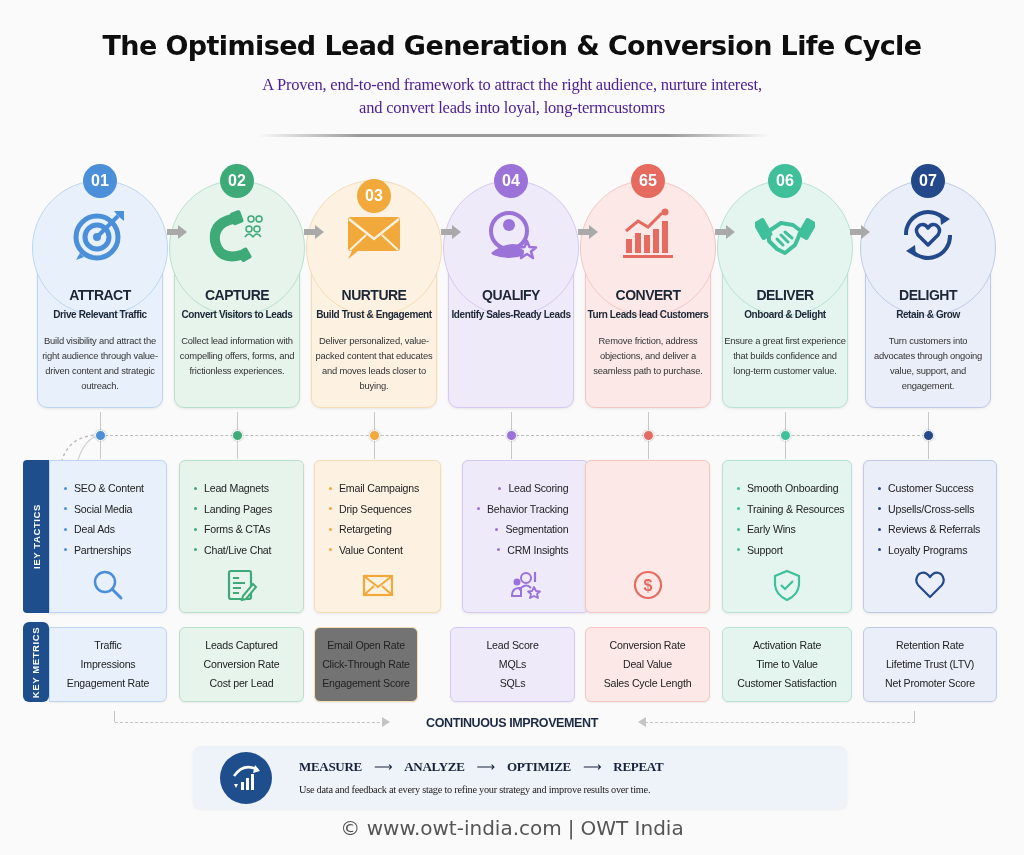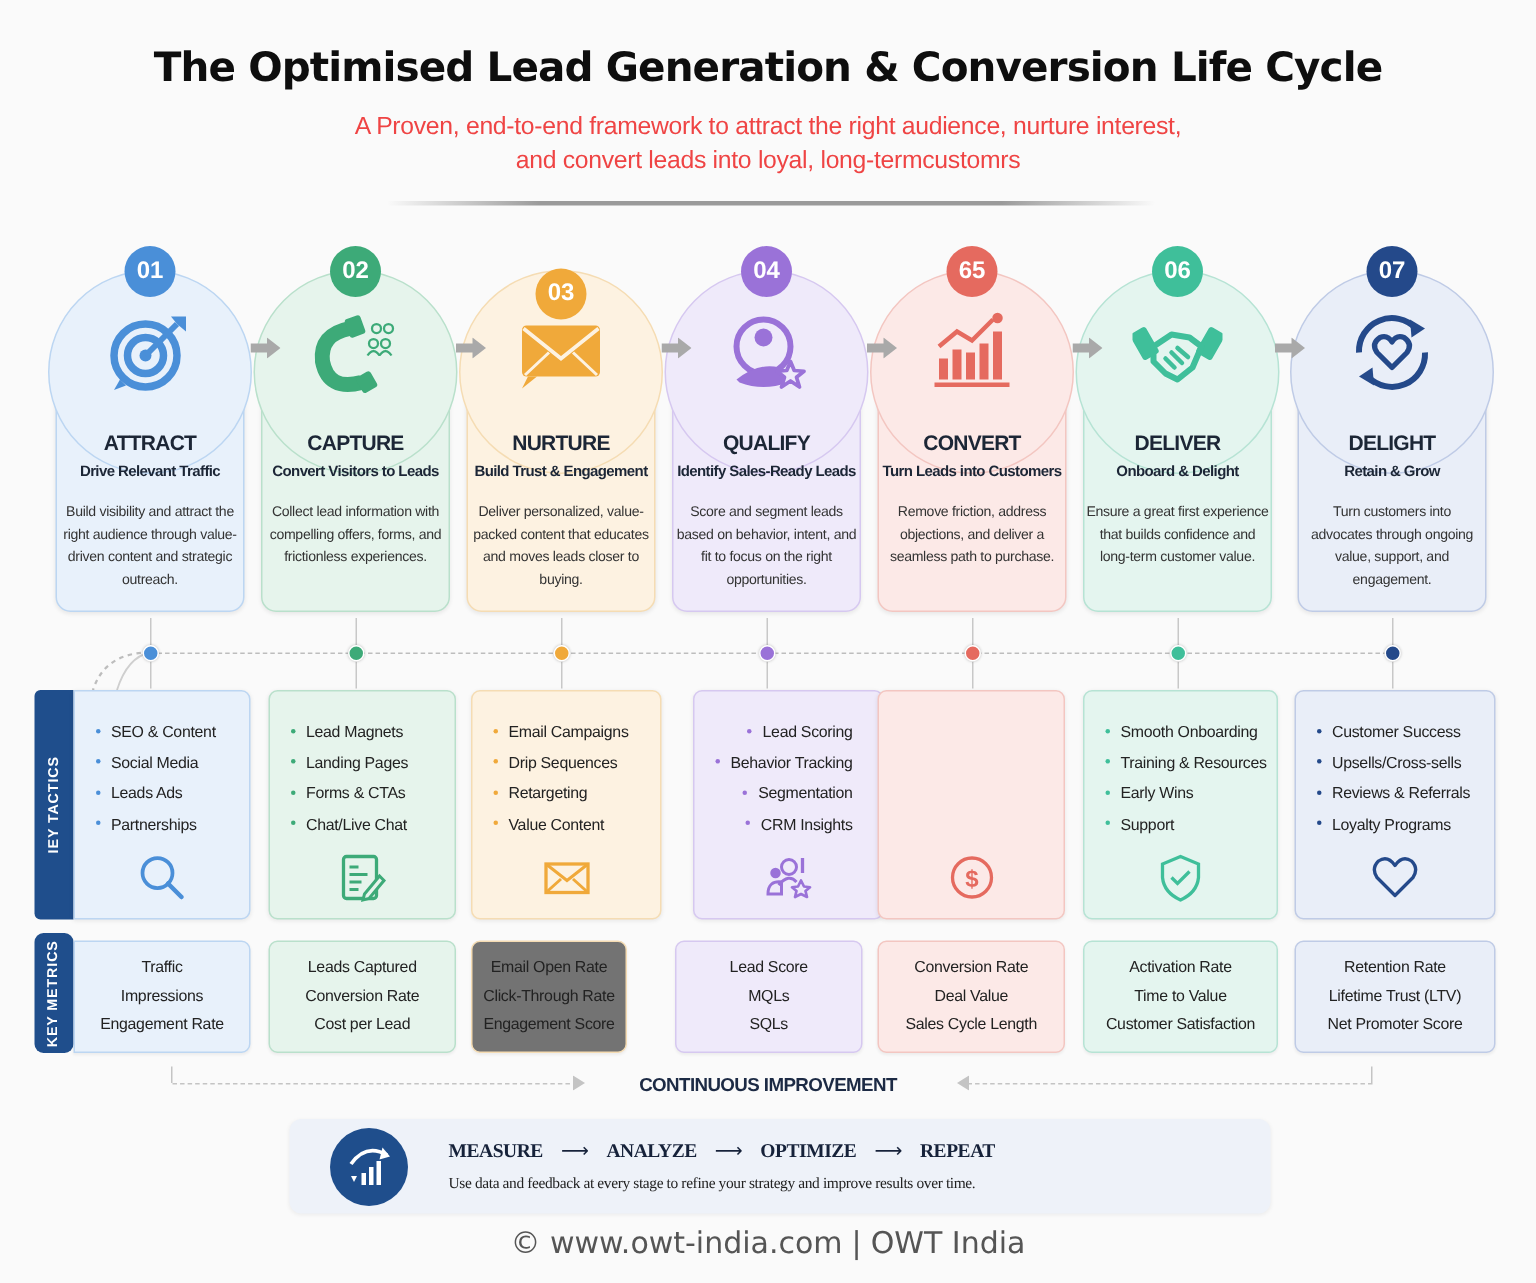--- a/index.html
+++ b/index.html
@@ -2,21 +2,21 @@
 <html><head>
 <meta charset="utf-8">
 <style>
   * { box-sizing: border-box; margin: 0; padding: 0; }
   html, body { width: 1024px; height: 855px; background: #fafafa; overflow: hidden; }
   body { font-family: "Liberation Sans", sans-serif; color: #1f2a3a; position: relative; }
 
   .title { position: absolute; top: 30px; left: 0; width: 1024px; text-align: center;
     font-family: "DejaVu Sans", sans-serif; font-weight: bold; font-size: 27px; letter-spacing: -0.6px; color: #0e0e0e; }
   .subtitle { position: absolute; top: 73px; left: 0; width: 1024px; text-align: center;
-    font-family: Liberation Sans, sans-serif; font-size: 16.5px; line-height: 23px; color: #ef4444; letter-spacing: -0.2px; }
+    font-family: Liberation Serif, serif; font-size: 16.5px; line-height: 23px; color: #4c1d95; letter-spacing: -0.2px; }
   .title-rule { position: absolute; top: 134px; left: 258px; width: 512px; height: 3px;
     background: linear-gradient(90deg, rgba(150,150,150,0) 0%, #9a9a9a 20%, #9a9a9a 80%, rgba(150,150,150,0) 100%); border-radius: 2px; }
 
   
   .stage { position: absolute; top: 160px; width: 130px; height: 250px; }
   .stage .panel { position: absolute; left: 2px; top: 75px; width: 126px; height: 173px;
     border-radius: 10px; box-shadow: 0 1px 3px rgba(0,0,0,0.08); }
   .stage .circle { position: absolute; left: -3px; top: 20px; width: 136px; height: 136px;
     border-radius: 50%; border: 1px solid; }
   .stage .badge { position: absolute; left: 48px; top: 4px; width: 34px; height: 34px; border-radius: 50%;
@@ -142,42 +142,41 @@
     <div class="circle" style="background:#efeafa;border-color:#d6c8f0;"></div>
     <div class="badge" style="background:#9a72d8;">04</div>
     <div class="icon"><svg viewBox="0 0 60 60" width="60" height="60">
           <circle cx="28" cy="26" r="18" fill="none" stroke="#9a72d8" stroke-width="4"></circle>
           <circle cx="28" cy="20" r="6" fill="#9a72d8"></circle>
           <path d="M10 48 Q28 34 44 42 L44 50 Q28 56 12 50 Z" fill="#9a72d8"></path>
           <path d="M46 36 L48.5 42 L55 42.5 L50 46.5 L52 53 L46 49 L40 53 L42 46.5 L37 42.5 L43.5 42 Z" fill="#efeafa" stroke="#9a72d8" stroke-width="2.5" stroke-linejoin="round"></path>
         </svg></div>
     <div class="name">QUALIFY</div>
     <div class="tagline">Identify Sales-Ready Leads</div>
-    <div class="desc">Score and segment leads based on behavior, intent, and fit to focus on the right opportunities.</div>
     </div>
     <div class="arrow" style="left: 578px;"><svg width="20" height="14">
         <rect x="0" y="4" width="12" height="6" fill="#a9a9a9"></rect>
         <path d="M11 0 L20 7 L11 14 Z" fill="#a9a9a9"></path>
       </svg></div>
     <div class="stage" style="left: 583px;">
     <div class="panel" style="background:#fce9e7;border:1px solid #f3c6c1;"></div>
     <div class="circle" style="background:#fce9e7;border-color:#f3c6c1;"></div>
     <div class="badge" style="background:#e56a5f;">65</div>
     <div class="icon"><svg viewBox="0 0 60 60" width="60" height="60">
           <rect x="8" y="34" width="6" height="14" fill="#e56a5f"></rect>
           <rect x="17" y="28" width="6" height="20" fill="#e56a5f"></rect>
           <rect x="26" y="30" width="6" height="18" fill="#e56a5f"></rect>
           <rect x="35" y="24" width="6" height="24" fill="#e56a5f"></rect>
           <rect x="44" y="16" width="6" height="32" fill="#e56a5f"></rect>
           <rect x="5" y="50" width="50" height="3" fill="#e56a5f"></rect>
           <path d="M8 26 L20 16 L30 22 L44 8" fill="none" stroke="#e56a5f" stroke-width="3"></path>
           <circle cx="47" cy="7" r="3.5" fill="#e56a5f"></circle>
         </svg></div>
     <div class="name">CONVERT</div>
-    <div class="tagline">Turn Leads into Customers</div>
+    <div class="tagline">Turn Leads lead Customers</div>
     <div class="desc">Remove friction, address objections, and deliver a seamless path to purchase.</div>
     </div>
     <div class="arrow" style="left: 715px;"><svg width="20" height="14">
         <rect x="0" y="4" width="12" height="6" fill="#a9a9a9"></rect>
         <path d="M11 0 L20 7 L11 14 Z" fill="#a9a9a9"></path>
       </svg></div>
     <div class="stage" style="left: 720px;">
     <div class="panel" style="background:#e4f5ef;border:1px solid #b6e3d4;"></div>
     <div class="circle" style="background:#e4f5ef;border-color:#b6e3d4;"></div>
     <div class="badge" style="background:#3fbf9a;">06</div>
@@ -246,21 +245,21 @@
   </div>
 <div class="sidelabel" style="top:622px;height:80px;border-radius:6px;">
     <span>KEY METRICS</span>
   </div>
 
 <div id="tactics">
     <div class="tactic" style="left: 49px; width: 118px; background: rgb(232, 241, 251); border: 1px solid rgb(188, 214, 242); border-radius: 0px 6px 6px 0px;">
       <ul>
         <li><span class="b" style="background:#4a8fd8"></span><span>SEO &amp; Content</span></li>
         <li><span class="b" style="background:#4a8fd8"></span><span>Social Media</span></li>
-        <li><span class="b" style="background:#4a8fd8"></span><span>Leads Ads</span></li>
+        <li><span class="b" style="background:#4a8fd8"></span><span>Deal Ads</span></li>
         <li><span class="b" style="background:#4a8fd8"></span><span>Partnerships</span></li>
       </ul>
       <div class="ticon"><svg viewBox="0 0 34 34" width="34" height="34">
           <circle cx="14" cy="14" r="10" fill="none" stroke="#4a8fd8" stroke-width="2.5"></circle>
           <path d="M21 21 L30 30" stroke="#4a8fd8" stroke-width="3" stroke-linecap="round"></path>
         </svg></div>
     </div>
     <div class="tactic" style="left: 179px; width: 125px; background: rgb(230, 244, 236); border: 1px solid rgb(185, 224, 203);">
       <ul>
         <li><span class="b" style="background:#3daa78"></span><span>Lead Magnets</span></li>

